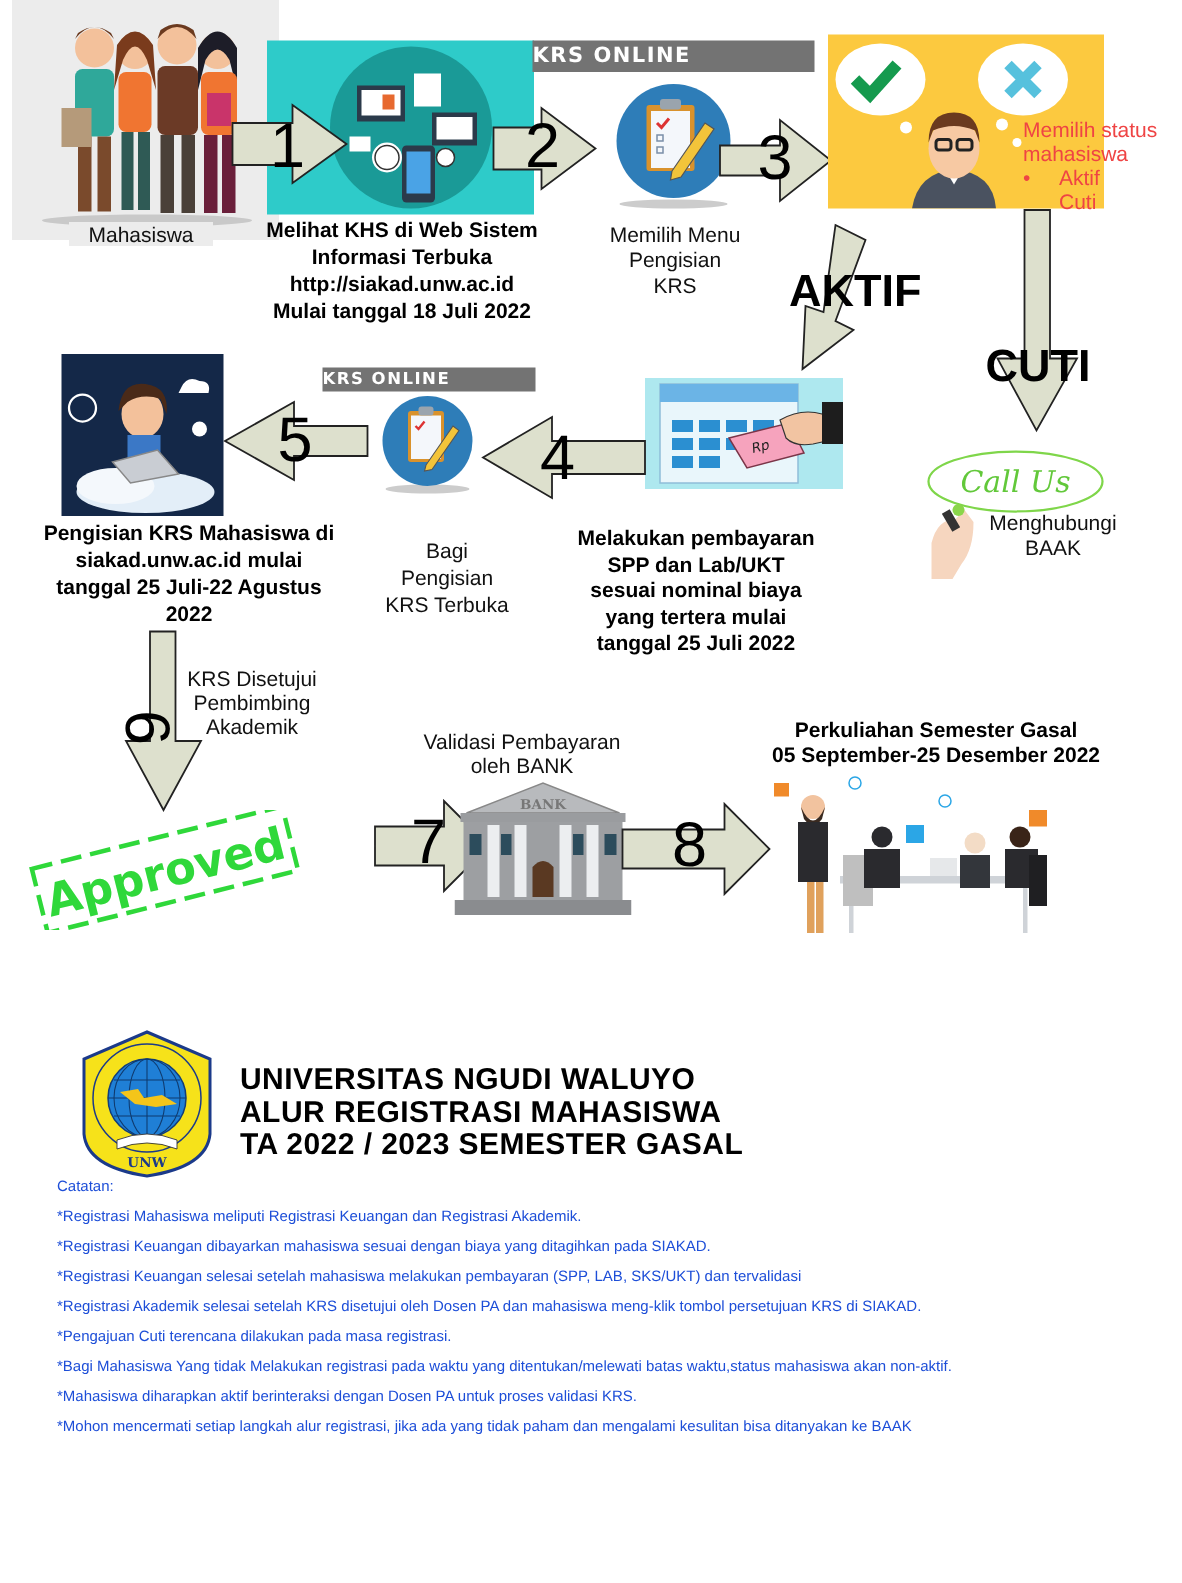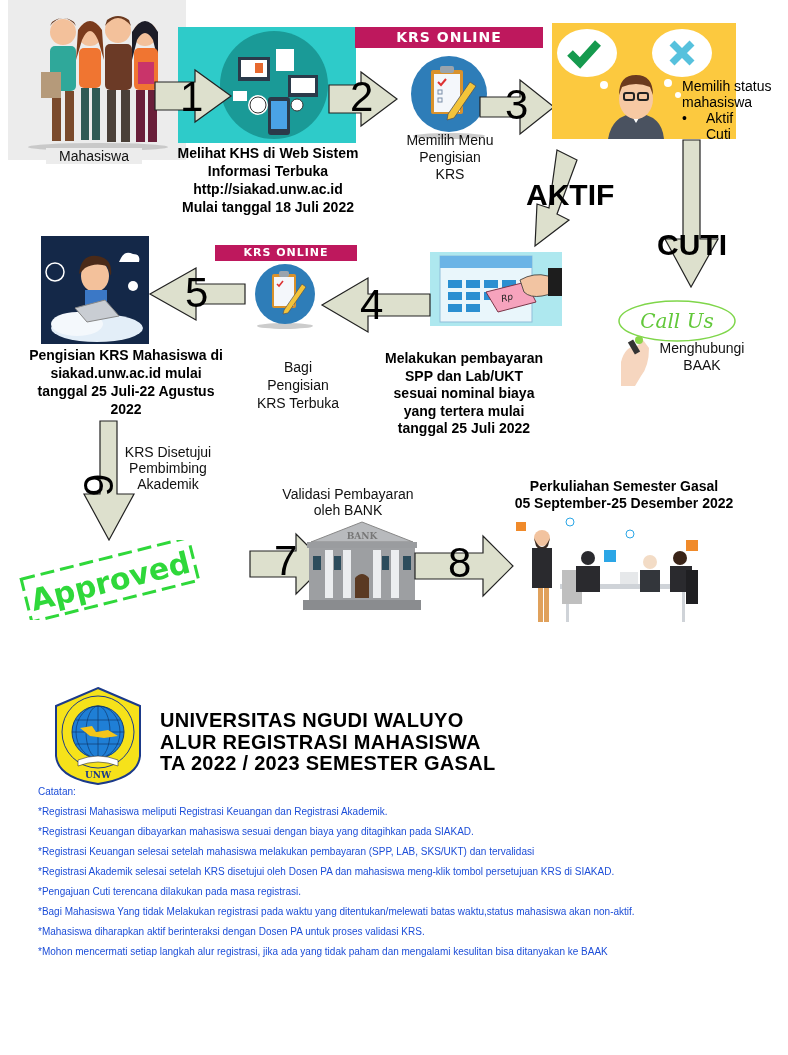--- a/index.html
+++ b/index.html
@@ -4,21 +4,21 @@
 <style>
   * { box-sizing: border-box; margin: 0; padding: 0; }
   body { width: 788px; height: 1055px; background: #ffffff; position: relative; overflow: hidden; font-family: "Liberation Sans", sans-serif; color: #000; }
   .abs { position: absolute; }
   .lbl { font-size: 14px; line-height: 16px; text-align: center; color: #111; }
   .blbl { font-size: 14px; line-height: 18px; text-align: center; font-weight: bold; color: #000; }
   .num { font-size: 42px; line-height: 42px; color: #000; font-family: "Liberation Sans", sans-serif; }
   .big { font-size: 30px; font-weight: bold; color: #000; }
   svg.arrow { position: absolute; overflow: visible; }
   .arrow path { fill: #dde0cd; stroke: #222; stroke-width: 1.2; }
-  .krs-banner { background: #be185d; color: #fff; font-weight: bold; font-size: 14px; letter-spacing: 1px; text-align: center; font-family: "DejaVu Sans", sans-serif; }
+  .krs-banner { background: #737373; color: #fff; font-weight: bold; font-size: 14px; letter-spacing: 1px; text-align: left; font-family: "DejaVu Sans", sans-serif; }
   .notes { position: absolute; left: 38px; top: 783px; width: 700px; font-size: 10px; line-height: 18.5px; color: #1d4ed8; text-align: justify; }
   .notes p { margin-bottom: 1.5px; }
   .hdr { position: absolute; left: 160px; font-weight: bold; font-size: 20px; letter-spacing: 0.3px; color: #000; font-family: "Liberation Sans", sans-serif; }
 </style>
 </head>
 <body>
 
 <div class="abs" style="left:8px;top:0;width:178px;height:160px;background:#ececec;">
   <svg width="178" height="160">
     <ellipse cx="90" cy="147" rx="70" ry="4" fill="#c9c9c9"></ellipse>
@@ -94,21 +94,21 @@
     <circle cx="45" cy="42" r="38" fill="#2e7db8"></circle>
     <rect x="27" y="18" width="32" height="44" rx="2" fill="#d9922c"></rect>
     <rect x="30" y="22" width="26" height="38" fill="#f4f7fb"></rect>
     <rect x="36" y="14" width="14" height="7" rx="2" fill="#9aa4ad"></rect>
     <path d="M34 30 l3 3 l5 -6" stroke="#d33" stroke-width="2" fill="none"></path>
     <rect x="34" y="38" width="4" height="4" fill="none" stroke="#7a8ea8"></rect>
       <rect x="34" y="46" width="4" height="4" fill="none" stroke="#7a8ea8"></rect>
     <path d="M44 62 L66 30 L72 34 L50 66 L43 68 Z" fill="#f3c43a" stroke="#555" stroke-width="0.8"></path>
   </svg>
 </div>
-<div class="abs lbl" style="left:395px;top:132px;width:110px;line-height:17px;">
+<div class="abs lbl" style="left:395px;top:148px;width:110px;line-height:17px;">
   <div>Memilih Menu</div>
   <div>Pengisian</div>
   <div>KRS</div>
 </div>
 
 <svg class="arrow" style="left:478px;top:80px;" width="80" height="60">
   <path d="M2 17 H42 V0 L76 27 L42 54 V37 H2 Z"></path>
 </svg>
 <div class="abs num" style="left:505px;top:84px;">3</div>
 
@@ -122,21 +122,21 @@
       <circle cx="116" cy="60" r="4" fill="#fff"></circle>
       <circle cx="126" cy="72" r="3" fill="#fff"></circle>
     <path d="M56 116 Q60 92 84 90 Q110 92 112 116 Z" fill="#4a5260"></path>
     <path d="M78 90 L84 100 L90 90 Z" fill="#fff"></path>
     <ellipse cx="84" cy="76" rx="17" ry="20" fill="#f7c9a3"></ellipse>
     <path d="M67 72 Q67 52 84 52 Q101 52 101 72 L98 64 Q84 58 70 64Z" fill="#6b3a1f"></path>
     <rect x="72" y="70" width="10" height="7" rx="2" fill="none" stroke="#222" stroke-width="2"></rect>
       <rect x="86" y="70" width="10" height="7" rx="2" fill="none" stroke="#222" stroke-width="2"></rect>
   </svg>
 </div>
-<div class="abs" style="left:682px;top:78px;width:106px;font-size:14px;line-height:16px;color:#000000;">
+<div class="abs" style="left:682px;top:78px;width:106px;font-size:14px;line-height:16px;color:#ef4444;">
   <div>Memilih status</div>
   <div>mahasiswa</div>
   <div style="display:flex;">
       <span style="width:24px;">•</span>
       <span>Aktif</span>
     </div>
   <div style="padding-left:24px;">Cuti</div>
 </div>
 
 <svg class="arrow" style="left:525px;top:150px;" width="70" height="100">

